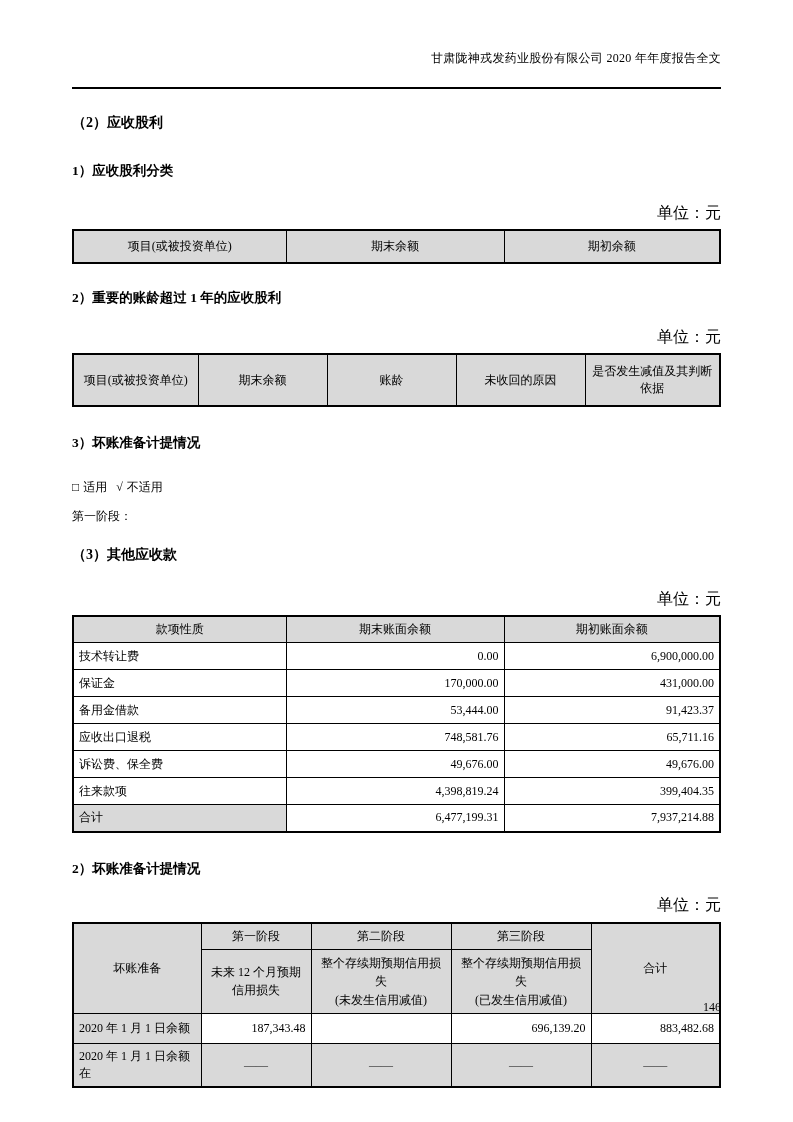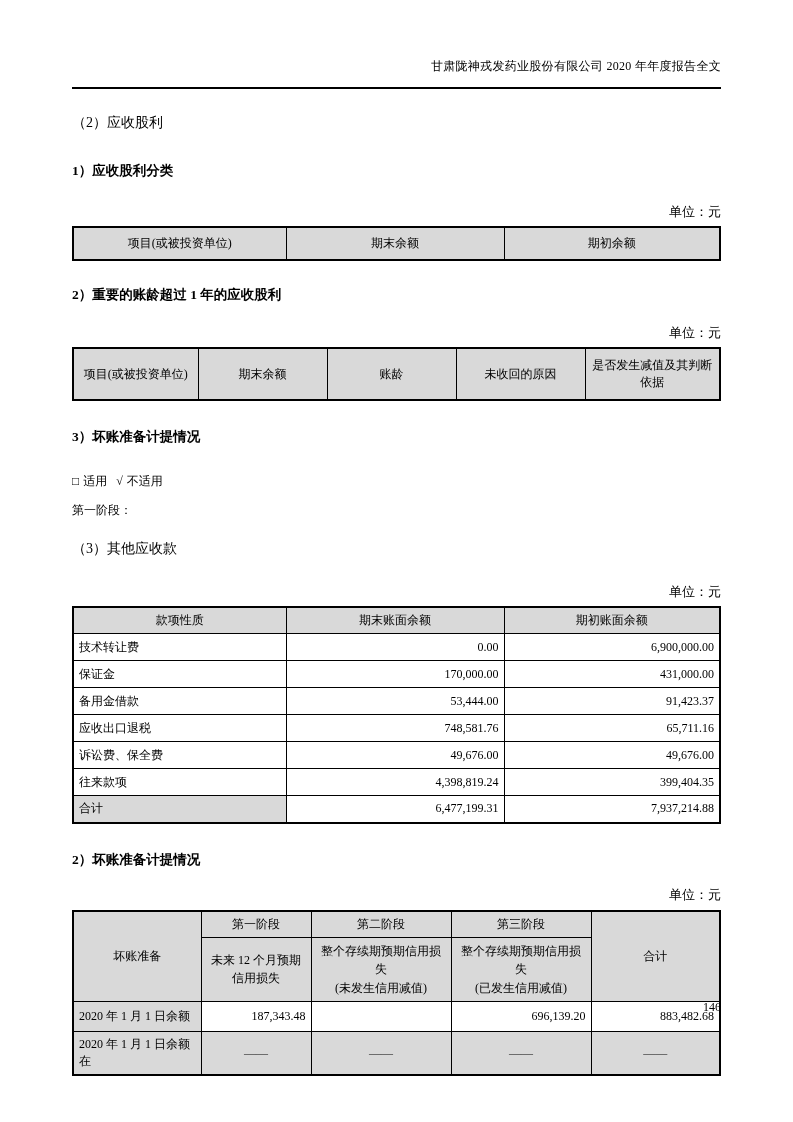--- a/index.html
+++ b/index.html
@@ -9,44 +9,44 @@
     color: #000000;
   }
   .page {
     position: relative;
     width: 793px;
     height: 1122px;
     background: #ffffff;
     overflow: hidden;
   }
   .doc-header {
-    margin: 8px 72px;
+    margin: 0 72px;
     padding-top: 50px;
-    padding-bottom: 12px;
+    padding-bottom: 20px;
     border-bottom: 2px solid #000;
     text-align: right;
     font-size: 12px;
     letter-spacing: 0.3px;
   }
   .content { margin: 0 72px; }
 
   .sec-title {
     font-size: 14px;
-    font-weight: normal;
+    font-weight: bold;
   }
   .sub-title {
     font-size: 13.5px;
     font-weight: bold;
   }
   .mt-s2    { margin-top: 25px; }
   .mt-s21   { margin-top: 30px; }
   .unit-line {
     margin-top: 23px;
     text-align: right;
-    font-size: 13px;
+    font-size: 16px;
   }
   .unit-line.tight { margin-top: 20px; }
 
   table {
     width: 100%;
     border-collapse: collapse;
     table-layout: fixed;
     margin-top: 5px;
     font-size: 12px;
   }

